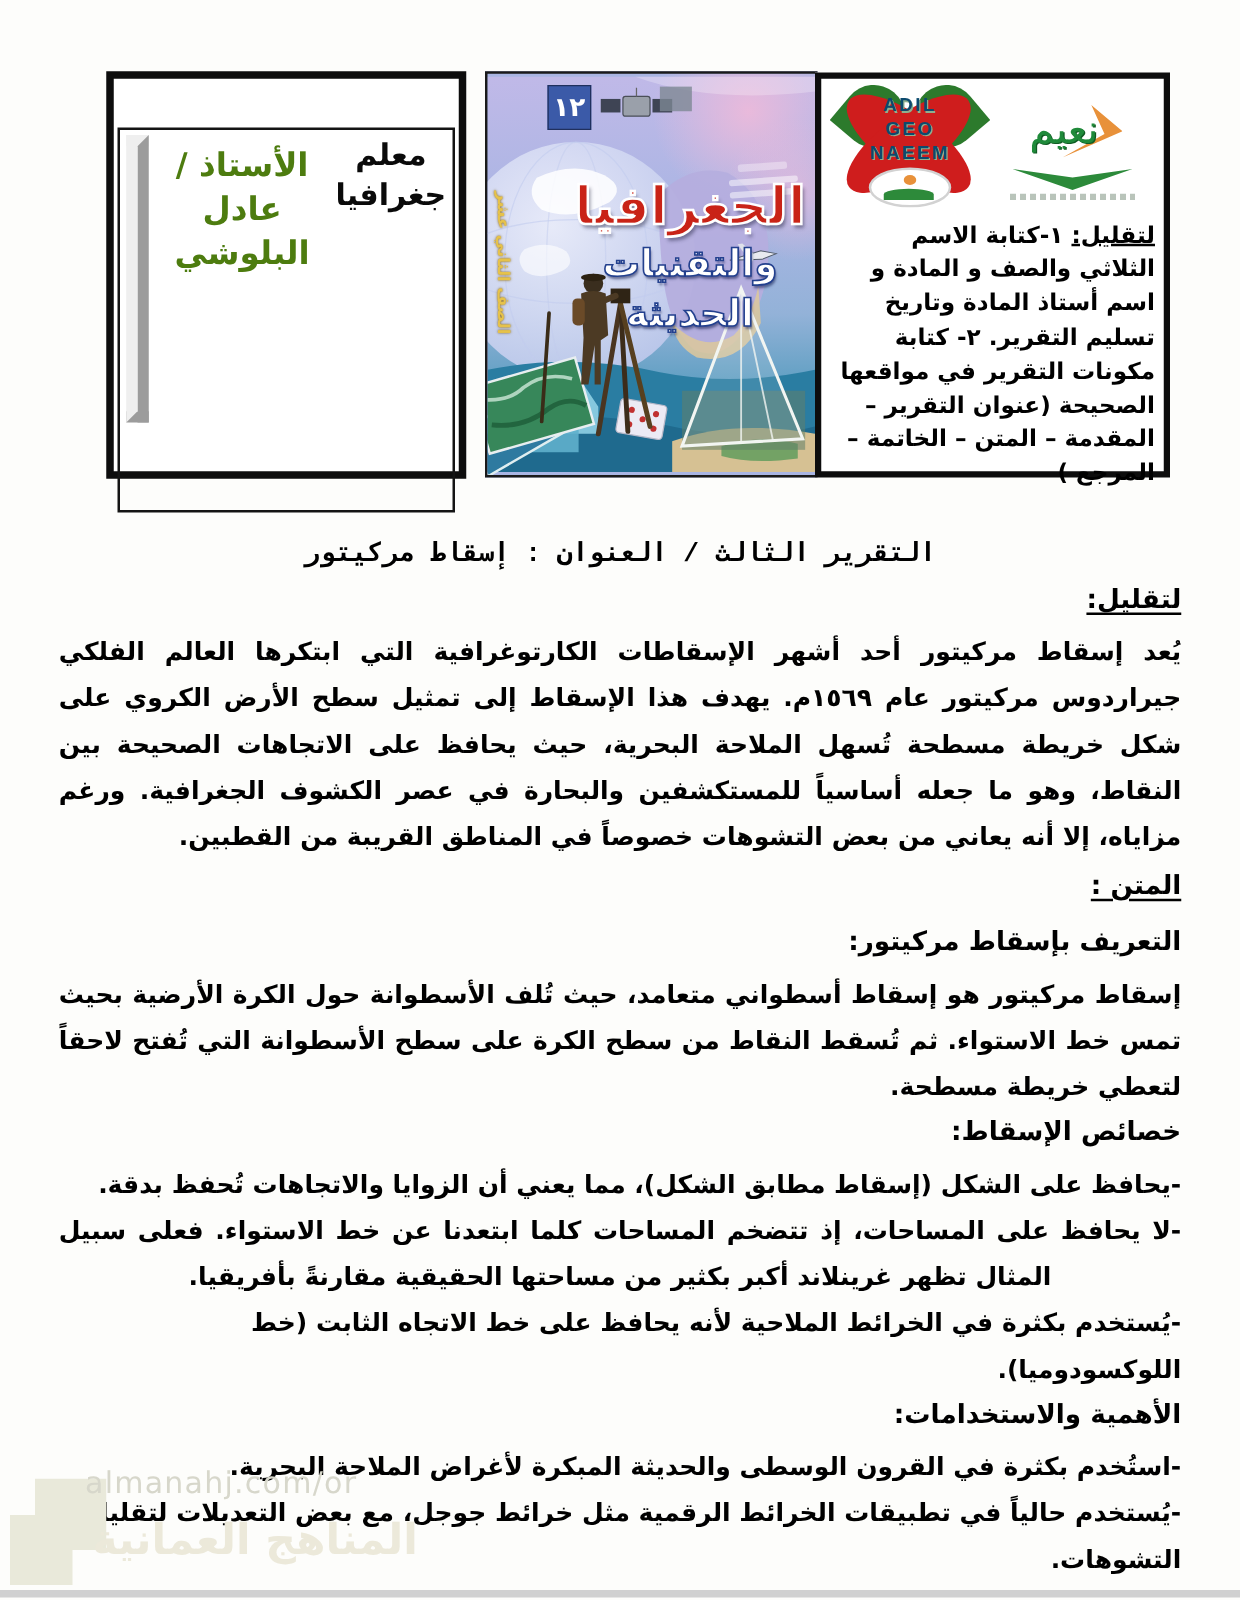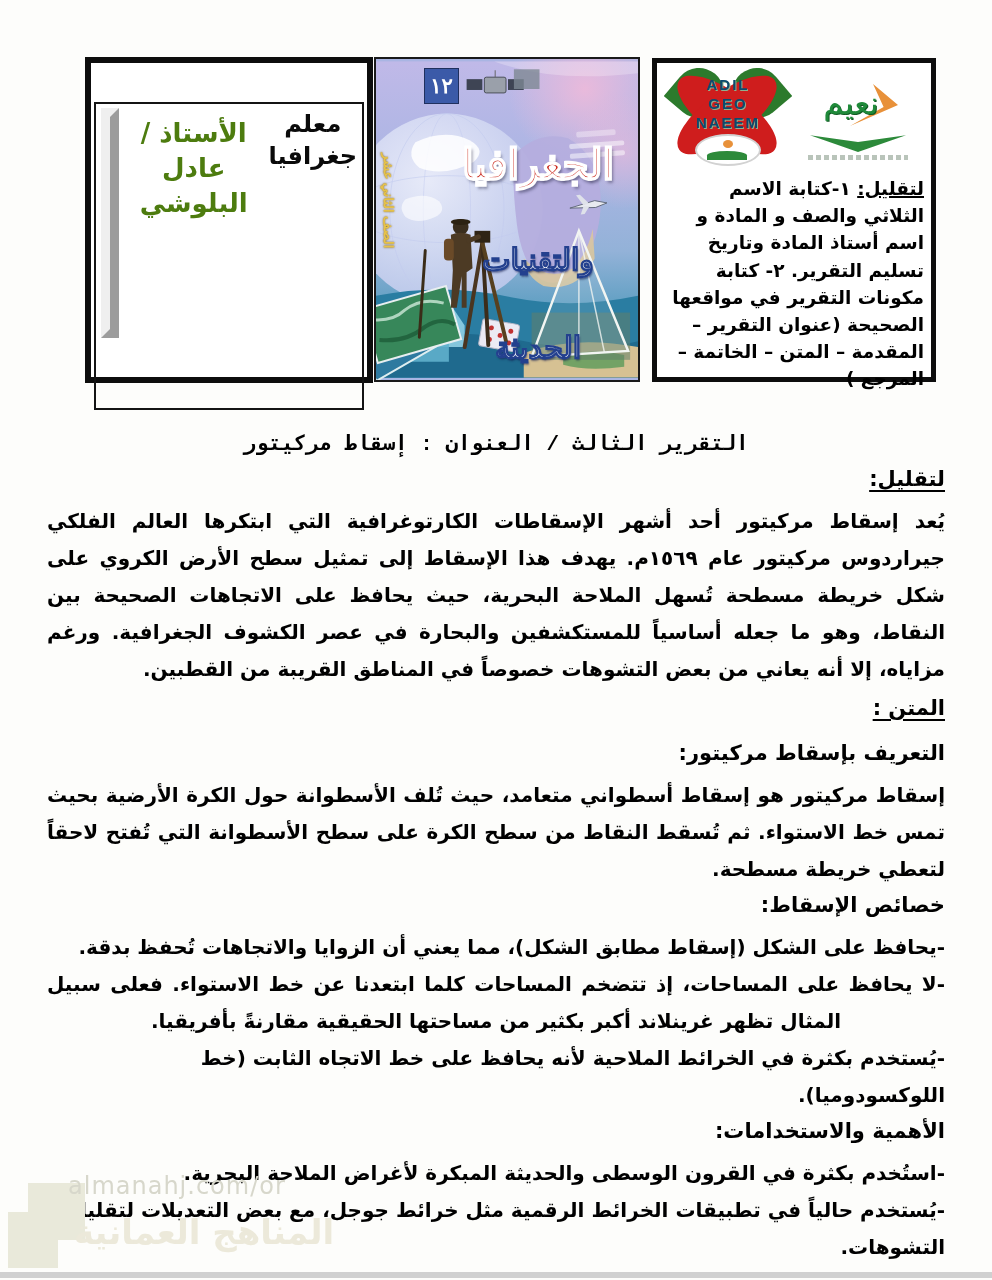--- a/index.html
+++ b/index.html
@@ -26,38 +26,37 @@
   }
   .globe-svg{position:absolute;left:50%;top:14px;transform:translateX(-50%);}
   .slogan{
     position:absolute;bottom:2px;left:0;right:0;text-align:center;z-index:3;
     font-size:11.5px;font-weight:700;color:#1a3a9c;
   }
   .teacher-name{margin-top:8px;text-align:center;font-size:26px;font-weight:700;line-height:1.35;color:#4d7c0f;}
   .teacher-role{text-align:center;font-size:24px;font-weight:700;line-height:1.35;color:#0a0a0a;letter-spacing:2px;}
 
   
-  .book-cover{position:absolute;left:374px;top:57px;width:266px;height:325px;border:2px solid #1a1a1a;box-sizing:border-box;overflow:hidden;background:#a9b5e3;font-family:Liberation Serif, serif;}
+  .book-cover{position:absolute;left:388px;top:57px;width:266px;height:325px;border:2px solid #1a1a1a;box-sizing:border-box;overflow:hidden;background:#a9b5e3;}
   .cover-art{position:absolute;left:0;top:0;}
   .grade-badge{
     position:absolute;left:48px;top:9px;width:33px;height:34px;z-index:4;
     background:#3b5aa8;border:1px solid #20305e;color:#fff;
     font-size:21px;font-weight:700;text-align:center;line-height:34px;
   }
   .cover-titles{position:absolute;right:2px;top:80px;width:196px;text-align:center;z-index:4;}
   .cover-t1{
     font-size:42px;font-weight:700;color:#c92317;line-height:1.25;
     -webkit-text-stroke:2px #ffffff;
     text-shadow:2px 3px 3px rgba(30,30,60,.45);
   }
   .cover-t2,.cover-t3{
     font-size:30px;font-weight:700;color:#ffffff;line-height:1.35;
     -webkit-text-stroke:1.3px #23408e;
     text-shadow:1px 2px 2px rgba(20,30,80,.55);
-    margin-top:48px;
   }
   .side-grade{
     position:absolute;left:4px;top:94px;z-index:4;height:170px;
     writing-mode:vertical-rl;
     font-size:13px;font-weight:700;color:#e6c24a;letter-spacing:2px;
     text-shadow:0 0 2px #7a5a10;
   }
 
   
   .right-card{left:652px;top:58px;width:284px;height:324px;border:5px solid #0d0d0d;padding:5px 7px;}

